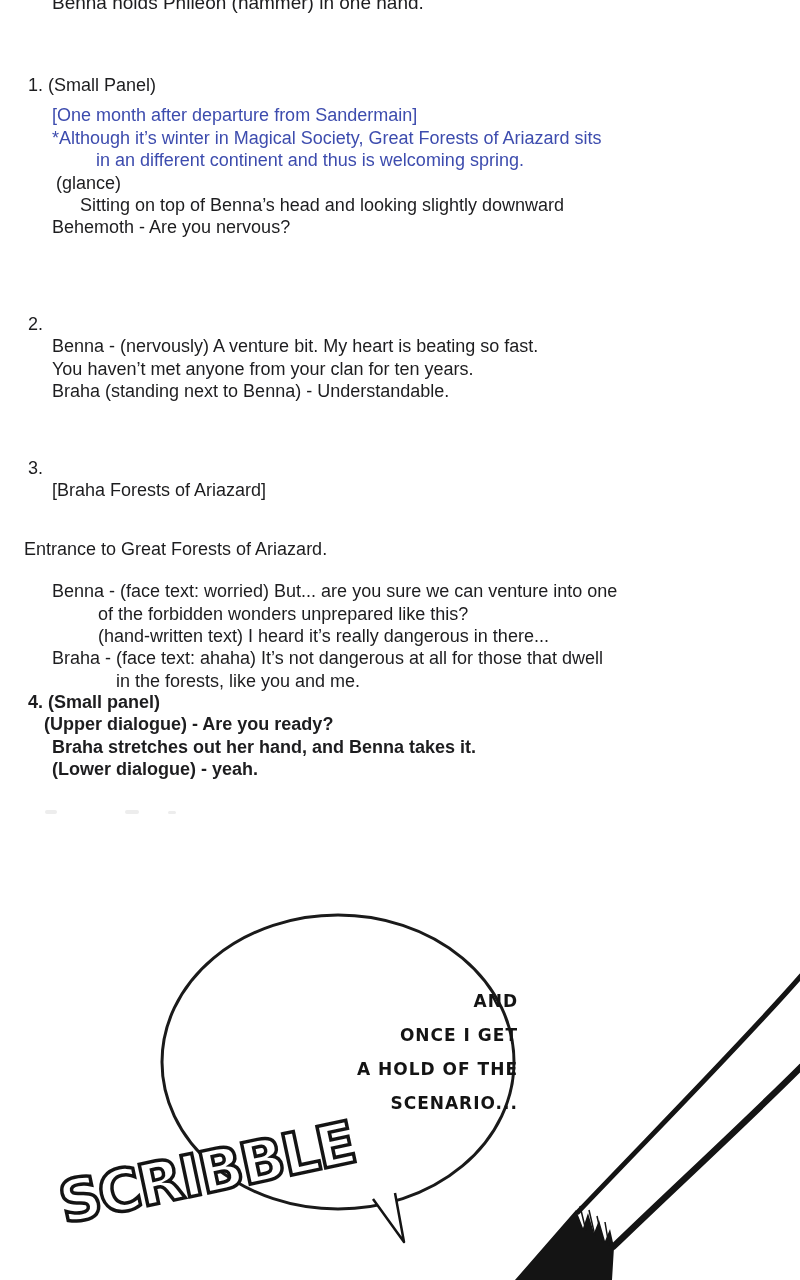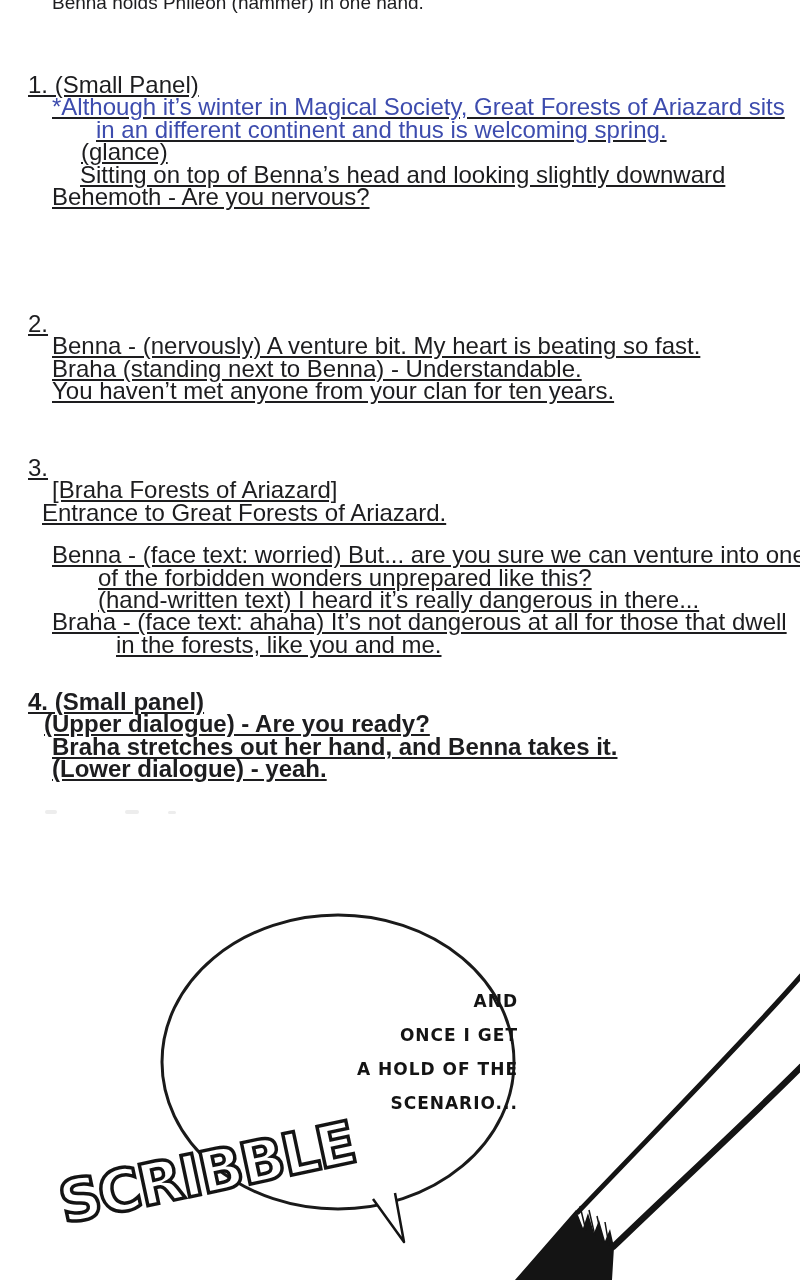--- a/index.html
+++ b/index.html
@@ -7,21 +7,21 @@
     position:relative;width:800px;height:1280px;overflow:hidden;
     background:#ffffff;
     font-family:"Liberation Sans",sans-serif;
     color:var(--ink,#1d1d1f);
   }
   
   .intro{
     position:absolute;top:-8px;left:52px;
     font-size:19px;line-height:22.4px;white-space:nowrap;
   }
-  .section{position:absolute;left:0;width:800px;font-size:24px;line-height:22.4px;text-decoration:underline;}
+  .section{position:absolute;left:0;width:800px;font-size:18px;line-height:22.4px;}
   .section.bold{font-weight:700;}
   .line{white-space:nowrap;}
   
   .ghost{position:absolute;background:#ededed;border-radius:2px;}
   
   svg.art{position:absolute;top:0;left:0;pointer-events:none;}
   .bubble-text{
     position:absolute;left:158px;top:984px;width:360px;height:150px;
     text-align:right;
     font-family:"DejaVu Sans",sans-serif;font-weight:700;
@@ -40,36 +40,37 @@
 </head>
 <body>
 
 <div class="page" style="--ink: #1d1d1f;">
 
   <div class="intro">Benna holds Phileon (hammer) in one hand.</div>
 
   <div id="sections">
       <div class="section" style="top: 74px;">
         <div class="line" style="padding-left: 28px;">1. (Small Panel)</div>
+        <div class="line" style="padding-left: 52px; color: rgb(61, 76, 174); margin-top: 8px;">[One month after departure from Sandermain]</div>
         <div class="line" style="padding-left: 52px; color: rgb(61, 76, 174);">*Although it’s winter in Magical Society, Great Forests of Ariazard sits</div>
         <div class="line" style="padding-left: 52px; color: rgb(61, 76, 174); margin-left: 44px;">in an different continent and thus is welcoming spring.</div>
-        <div class="line" style="padding-left: 81px;">(glance)</div>
+        <div class="line" style="padding-left: 56px;">(glance)</div>
         <div class="line" style="padding-left: 80px;">Sitting on top of Benna’s head and looking slightly downward</div>
         <div class="line" style="padding-left: 52px;">Behemoth - Are you nervous?</div>
       </div>
       <div class="section" style="top: 313px;">
         <div class="line" style="padding-left: 28px;">2.</div>
         <div class="line" style="padding-left: 52px;">Benna - (nervously) A venture bit. My heart is beating so fast.</div>
+        <div class="line" style="padding-left: 52px;">You haven’t met anyone from your clan for ten years.</div>
         <div class="line" style="padding-left: 52px;">Braha (standing next to Benna) - Understandable.</div>
-        <div class="line" style="padding-left: 52px;">You haven’t met anyone from your clan for ten years.</div>
       </div>
       <div class="section" style="top: 457px;">
         <div class="line" style="padding-left: 28px;">3.</div>
         <div class="line" style="padding-left: 52px;">[Braha Forests of Ariazard]</div>
-        <div class="line" style="padding-left: 42px;">Entrance to Great Forests of Ariazard.</div>
+        <div class="line" style="padding-left: 24px; margin-top: 36px;">Entrance to Great Forests of Ariazard.</div>
         <div class="line" style="padding-left: 52px; margin-top: 20px;">Benna - (face text: worried) But... are you sure we can venture into one</div>
         <div class="line" style="padding-left: 98px;">of the forbidden wonders unprepared like this?</div>
         <div class="line" style="padding-left: 98px;">(hand-written text) I heard it’s really dangerous in there...</div>
         <div class="line" style="padding-left: 52px;">Braha - (face text: ahaha) It’s not dangerous at all for those that dwell</div>
         <div class="line" style="padding-left: 116px;">in the forests, like you and me.</div>
       </div>
       <div class="section bold" style="top: 691px;">
         <div class="line" style="padding-left: 28px;">4. (Small panel)</div>
         <div class="line" style="padding-left: 44px;">(Upper dialogue) - Are you ready?</div>
         <div class="line" style="padding-left: 52px;">Braha stretches out her hand, and Benna takes it.</div>

